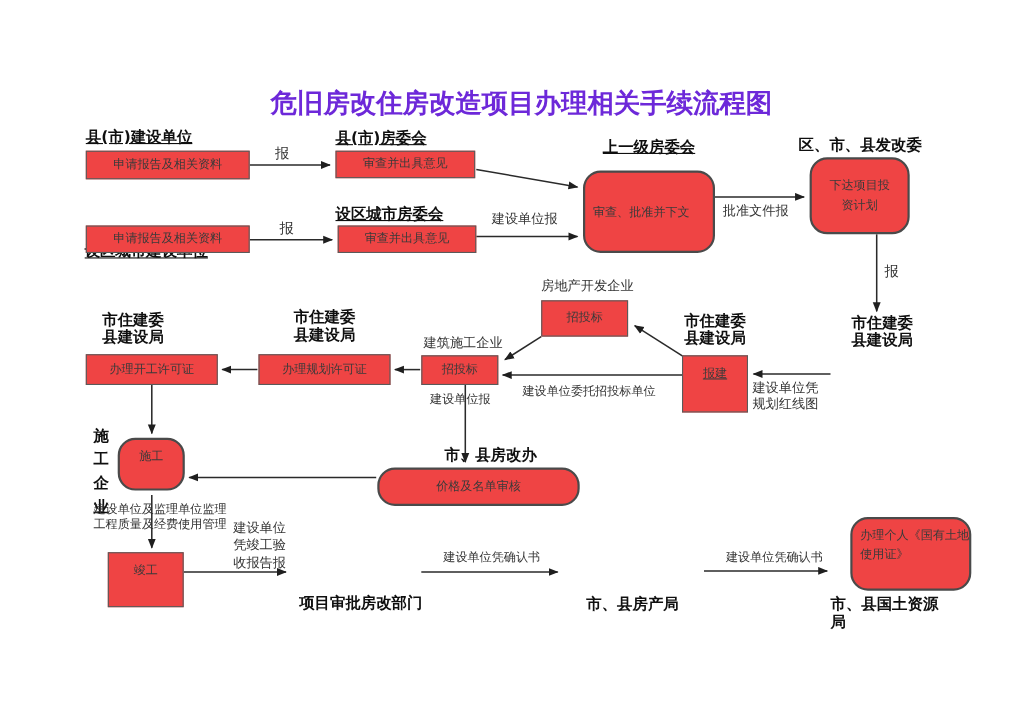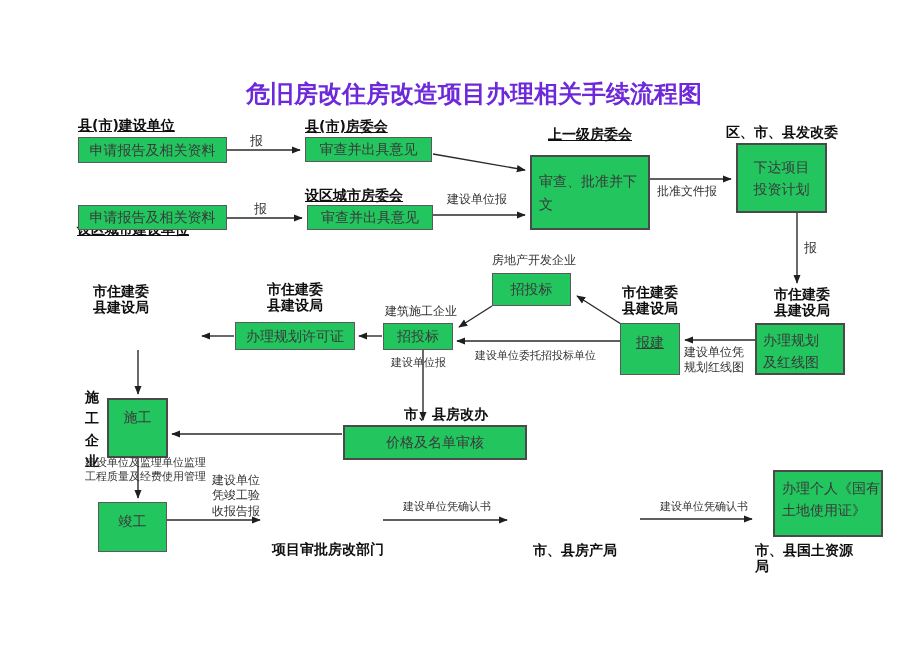--- a/index.html
+++ b/index.html
@@ -8,26 +8,26 @@
     font-family:"DejaVu Sans","Liberation Sans",sans-serif; color:#222;
     overflow:hidden;
   }
   .lines { position:absolute; left:0; top:0; width:920px; height:651px; }
   .title {
     position:absolute; left:233px; top:78px; width:482px;
     font-size:24px; font-weight:bold; color:#6d28d9; text-align:center;
     white-space:nowrap;
   }
   .box {
-    position:absolute; box-sizing:border-box; background:#22c55e;
-    border:1px solid #5a5a5a; color:#3a3a3a; font-size:14px;
+    position:absolute; box-sizing:border-box; background:#ef4444;
+    border:1px solid #5a5a5a; color:#3a3a3a; font-size:11px;
     display:flex; align-items:center; justify-content:center;
     text-align:center; line-height:1.5;
   }
-  .box.thick { border-width:2px; border-color:#4a4a4a; }
+  .box.thick { border-width:2px; border-color:#4a4a4a;border-radius:16px; }
   .box.left  { justify-content:flex-start; text-align:left; }
   .box.top   { align-items:flex-start; }
   .label {
     position:absolute; font-size:14px; font-weight:bold; color:#0f0f0f;
     white-space:nowrap; line-height:1.15;
   }
   .label.u { text-decoration:underline; }
   .label.c { text-align:center; white-space:normal; }
   .label.reg { font-weight:normal; font-size:12px; color:#333; }
   .label.wrap { white-space:normal; line-height:1.15; }
@@ -88,41 +88,41 @@
   <div class="label u" style="left:305px; top:187px;">设区城市房委会</div>
   <div class="box" style="left:307px; top:205px; width:126px; height:25px;">审查并出具意见</div>
 
   <div class="label c" style="left:530px; top:126px; width:120px;text-decoration:underline;">上一级房委会</div>
   <div class="box thick left" style="left:530px; top:155px; width:120px; height:75px; padding-left:7px; line-height:1.6;">审查、批准并下文</div>
   <div class="label" style="left:726px; top:124px;">区、市、县发改委</div>
   <div class="box thick" style="left:736px; top:143px; width:91px; height:70px; padding:0 14px; line-height:1.6;">下达项目投资计划</div>
 
   <div class="label c pre" style="left:769px; top:286px; width:66px;">市住建委
 县建设局</div>
-  <div class="box thick left top" style="left:755px; top:323px; width:90px; height:52px; padding:4px 11px 0 6px; line-height:1.6;">办理规划及红线图</div>
 
   <div class="label c pre" style="left:618px; top:284px; width:64px;">市住建委
 县建设局</div>
   <div class="box top" style="left:620px; top:323px; width:60px; height:52px; padding-top:8px;text-decoration:underline;">报建</div>
 
   <div class="label reg" style="left:492px; top:254px;">房地产开发企业</div>
   <div class="box" style="left:492px; top:273px; width:79px; height:33px;">招投标</div>
 
   <div class="label reg" style="left:385px; top:305px;">建筑施工企业</div>
   <div class="box" style="left:383px; top:323px; width:70px; height:27px;">招投标</div>
 
   <div class="label c pre" style="left:263px; top:281px; width:64px;">市住建委
 县建设局</div>
   <div class="box" style="left:235px; top:322px; width:120px; height:28px;">办理规划许可证</div>
 
   <div class="label c pre" style="left:89px; top:283px; width:64px;">市住建委
 县建设局</div>
+  <div class="box" style="left:78px; top:322px; width:120px; height:28px;">办理开工许可证</div>
 
   <div class="vert" style="left:84px; top:387px;">施工企业</div>
-  <div class="box thick top" style="left:107px; top:398px; width:61px; height:60px; padding-top:7px;">施工</div>
+  <div class="box thick top" style="left:107px; top:398px; width:61px; height:48px; padding-top:7px;">施工</div>
 
   <div class="label" style="left:404px; top:406px;">市、县房改办</div>
   <div class="box thick" style="left:343px; top:425px; width:184px; height:35px;">价格及名单审核</div>
 
   <div class="box top" style="left:98px; top:502px; width:69px; height:50px; padding-top:8px;">竣工</div>
 
   <div class="label" style="left:272px; top:541px;">项目审批房改部门</div>
 
   <div class="label" style="left:533px; top:542px;">市、县房产局</div>
 

